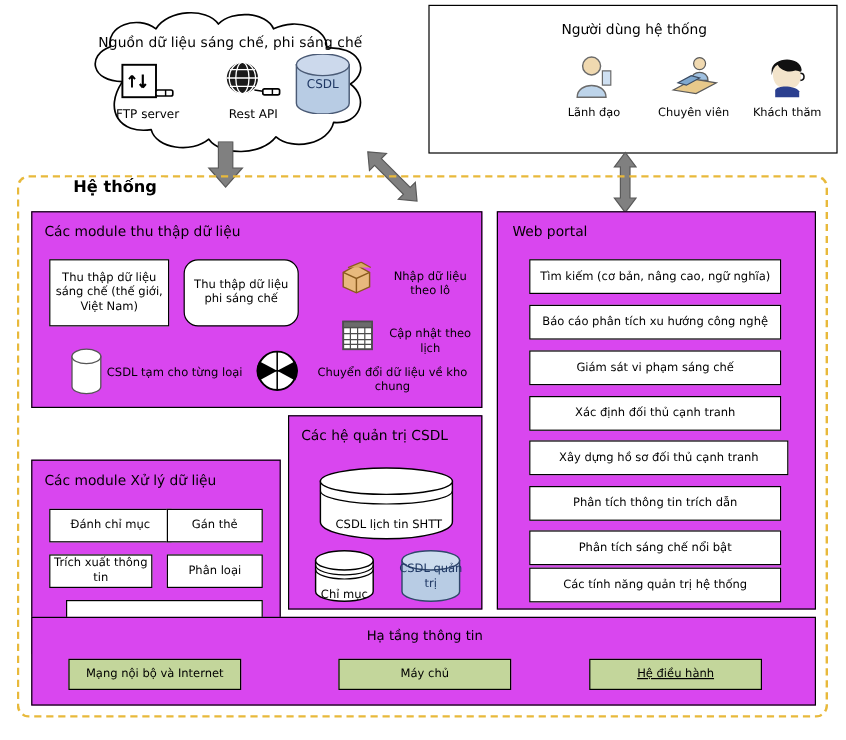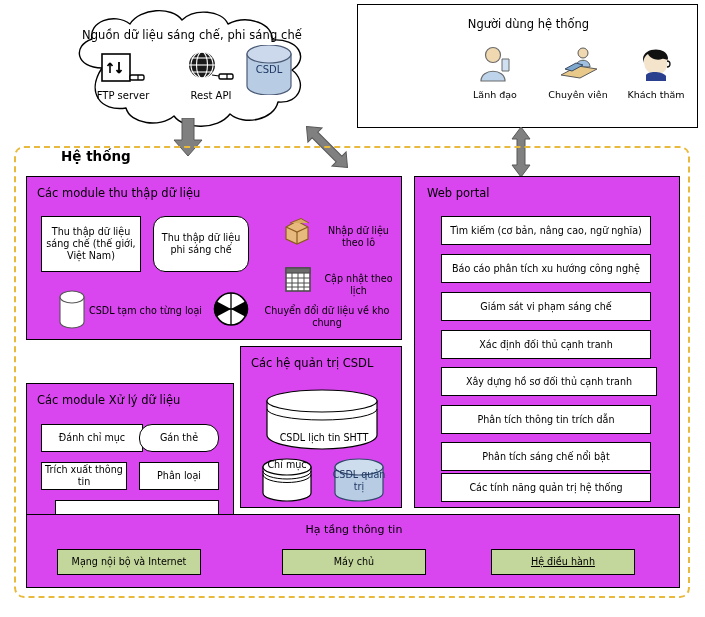--- a/index.html
+++ b/index.html
@@ -227,21 +227,21 @@
         <line x1="2" y1="18" x2="34" y2="18" stroke="#000" stroke-width="1.3"></line>
       </svg>
     </div>
     <div class="ilabel" style="left:226px;top:128px;">Chuyển đổi dữ liệu về kho chung</div>
   </div>
 
   <div class="abs panel" id="p-process">
     <div class="panel-title" style="left:10px;top:9px;">Các module Xử lý dữ liệu</div>
 
     <div class="bx" style="left:14px;top:40px;width:102px;height:28px;">Đánh chỉ mục</div>
-    <div class="bx" style="left:112px;top:40px;width:80px;height:28px;border-radius:13px;">Gán thẻ</div>
+    <div class="bx" style="left:112px;top:40px;width:80px;height:28px;">Gán thẻ</div>
     <div class="bx" style="left:14px;top:78px;width:86px;height:28px;">Trích xuất thông tin</div>
     <div class="bx" style="left:112px;top:78px;width:80px;height:28px;">Phân loại</div>
     <div class="bx" style="left:28px;top:116px;width:164px;height:28px;">…………………</div>
   </div>
 
   <div class="abs panel" id="p-dbms">
     <div class="panel-title" style="left:10px;top:9px;">Các hệ quản trị CSDL</div>
 
     <div class="abs" style="left:22px;top:42px;">
       <svg width="118" height="62" viewBox="0 0 118 62">
@@ -253,21 +253,21 @@
     <div class="ilabel" style="left:28px;top:85px;width:110px;text-align:center;">CSDL lịch tin SHTT</div>
 
     <div class="abs" style="left:18px;top:110px;">
       <svg width="56" height="46" viewBox="0 0 56 46">
         <path d="M4 10 L4 36 A24 8 0 0 0 52 36 L52 10 Z" fill="#ffffff" stroke="#000" stroke-width="1.2"></path>
         <ellipse cx="28" cy="10" rx="24" ry="8" fill="#ffffff" stroke="#000" stroke-width="1.2"></ellipse>
         <path d="M4 14 A24 8 0 0 0 52 14" fill="none" stroke="#000" stroke-width="1"></path>
         <path d="M4 17.5 A24 8 0 0 0 52 17.5" fill="none" stroke="#000" stroke-width="1"></path>
       </svg>
     </div>
-    <div class="ilabel" style="left:18px;top:112px;width:56px;text-align:center;">Chỉ mục</div>
+    <div class="ilabel" style="left:18px;top:143px;width:56px;text-align:center;">Chỉ mục</div>
 
     <div class="abs" style="left:90px;top:110px;">
       <svg width="56" height="46" viewBox="0 0 56 46">
         <path d="M4 10 L4 36 A24 8 0 0 0 52 36 L52 10 Z" fill="#b8cce4" stroke="#30476b" stroke-width="1.2"></path>
         <ellipse cx="28" cy="10" rx="24" ry="8" fill="#cdddee" stroke="#30476b" stroke-width="1.2"></ellipse>
       </svg>
     </div>
     <div class="ilabel" style="left:90px;top:122px;width:56px;text-align:center;color:#1f3864;">CSDL quản trị</div>
   </div>
 

